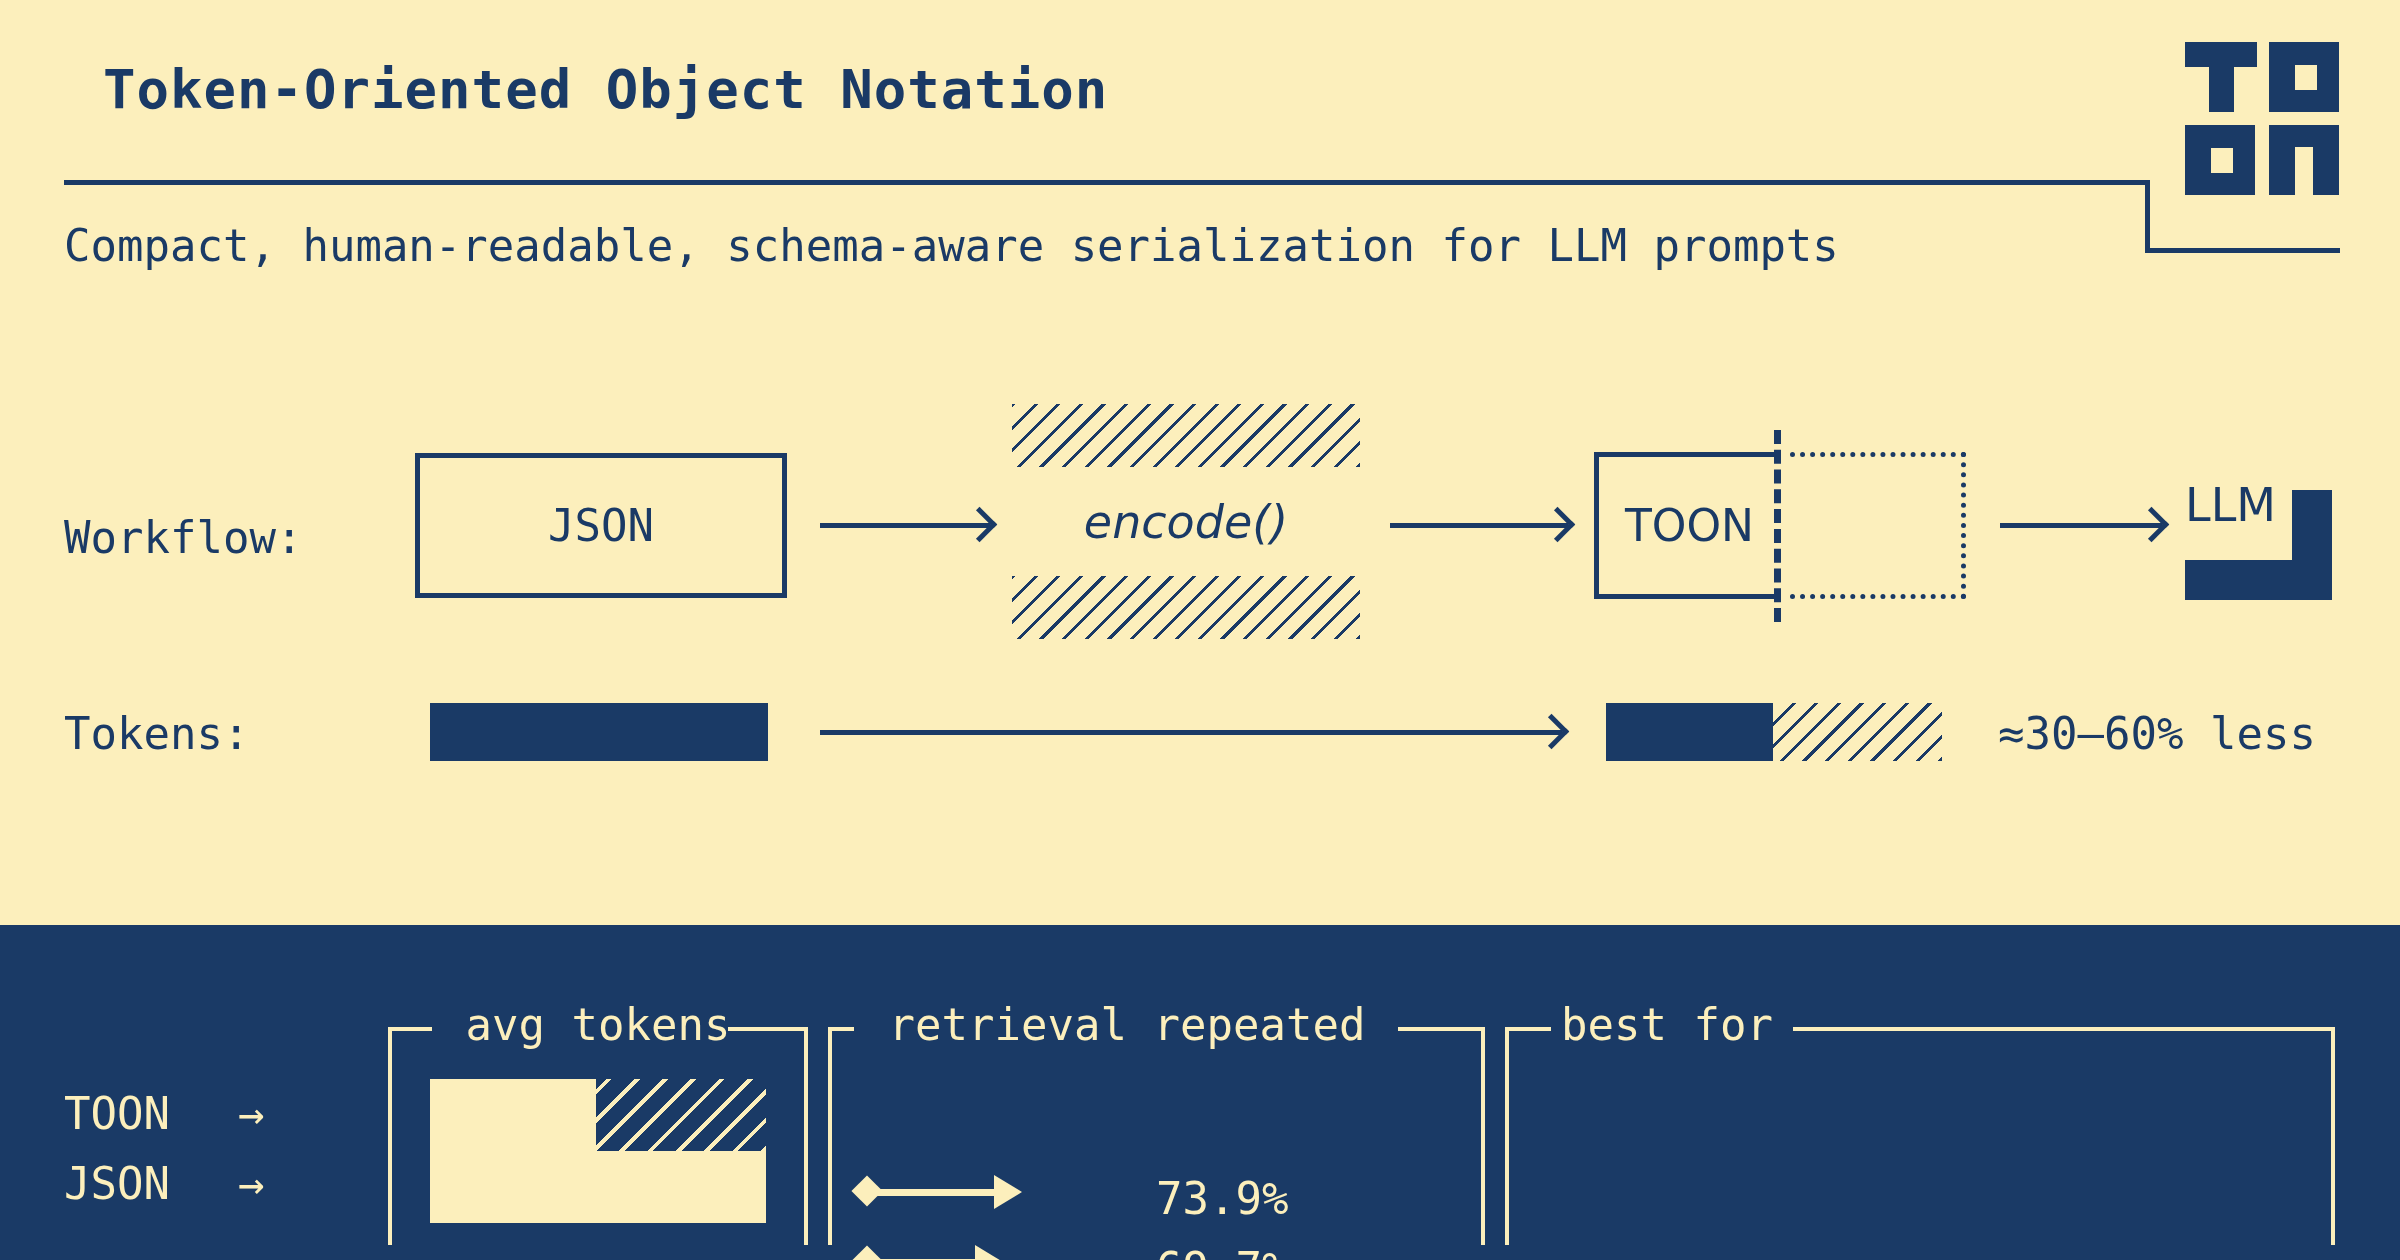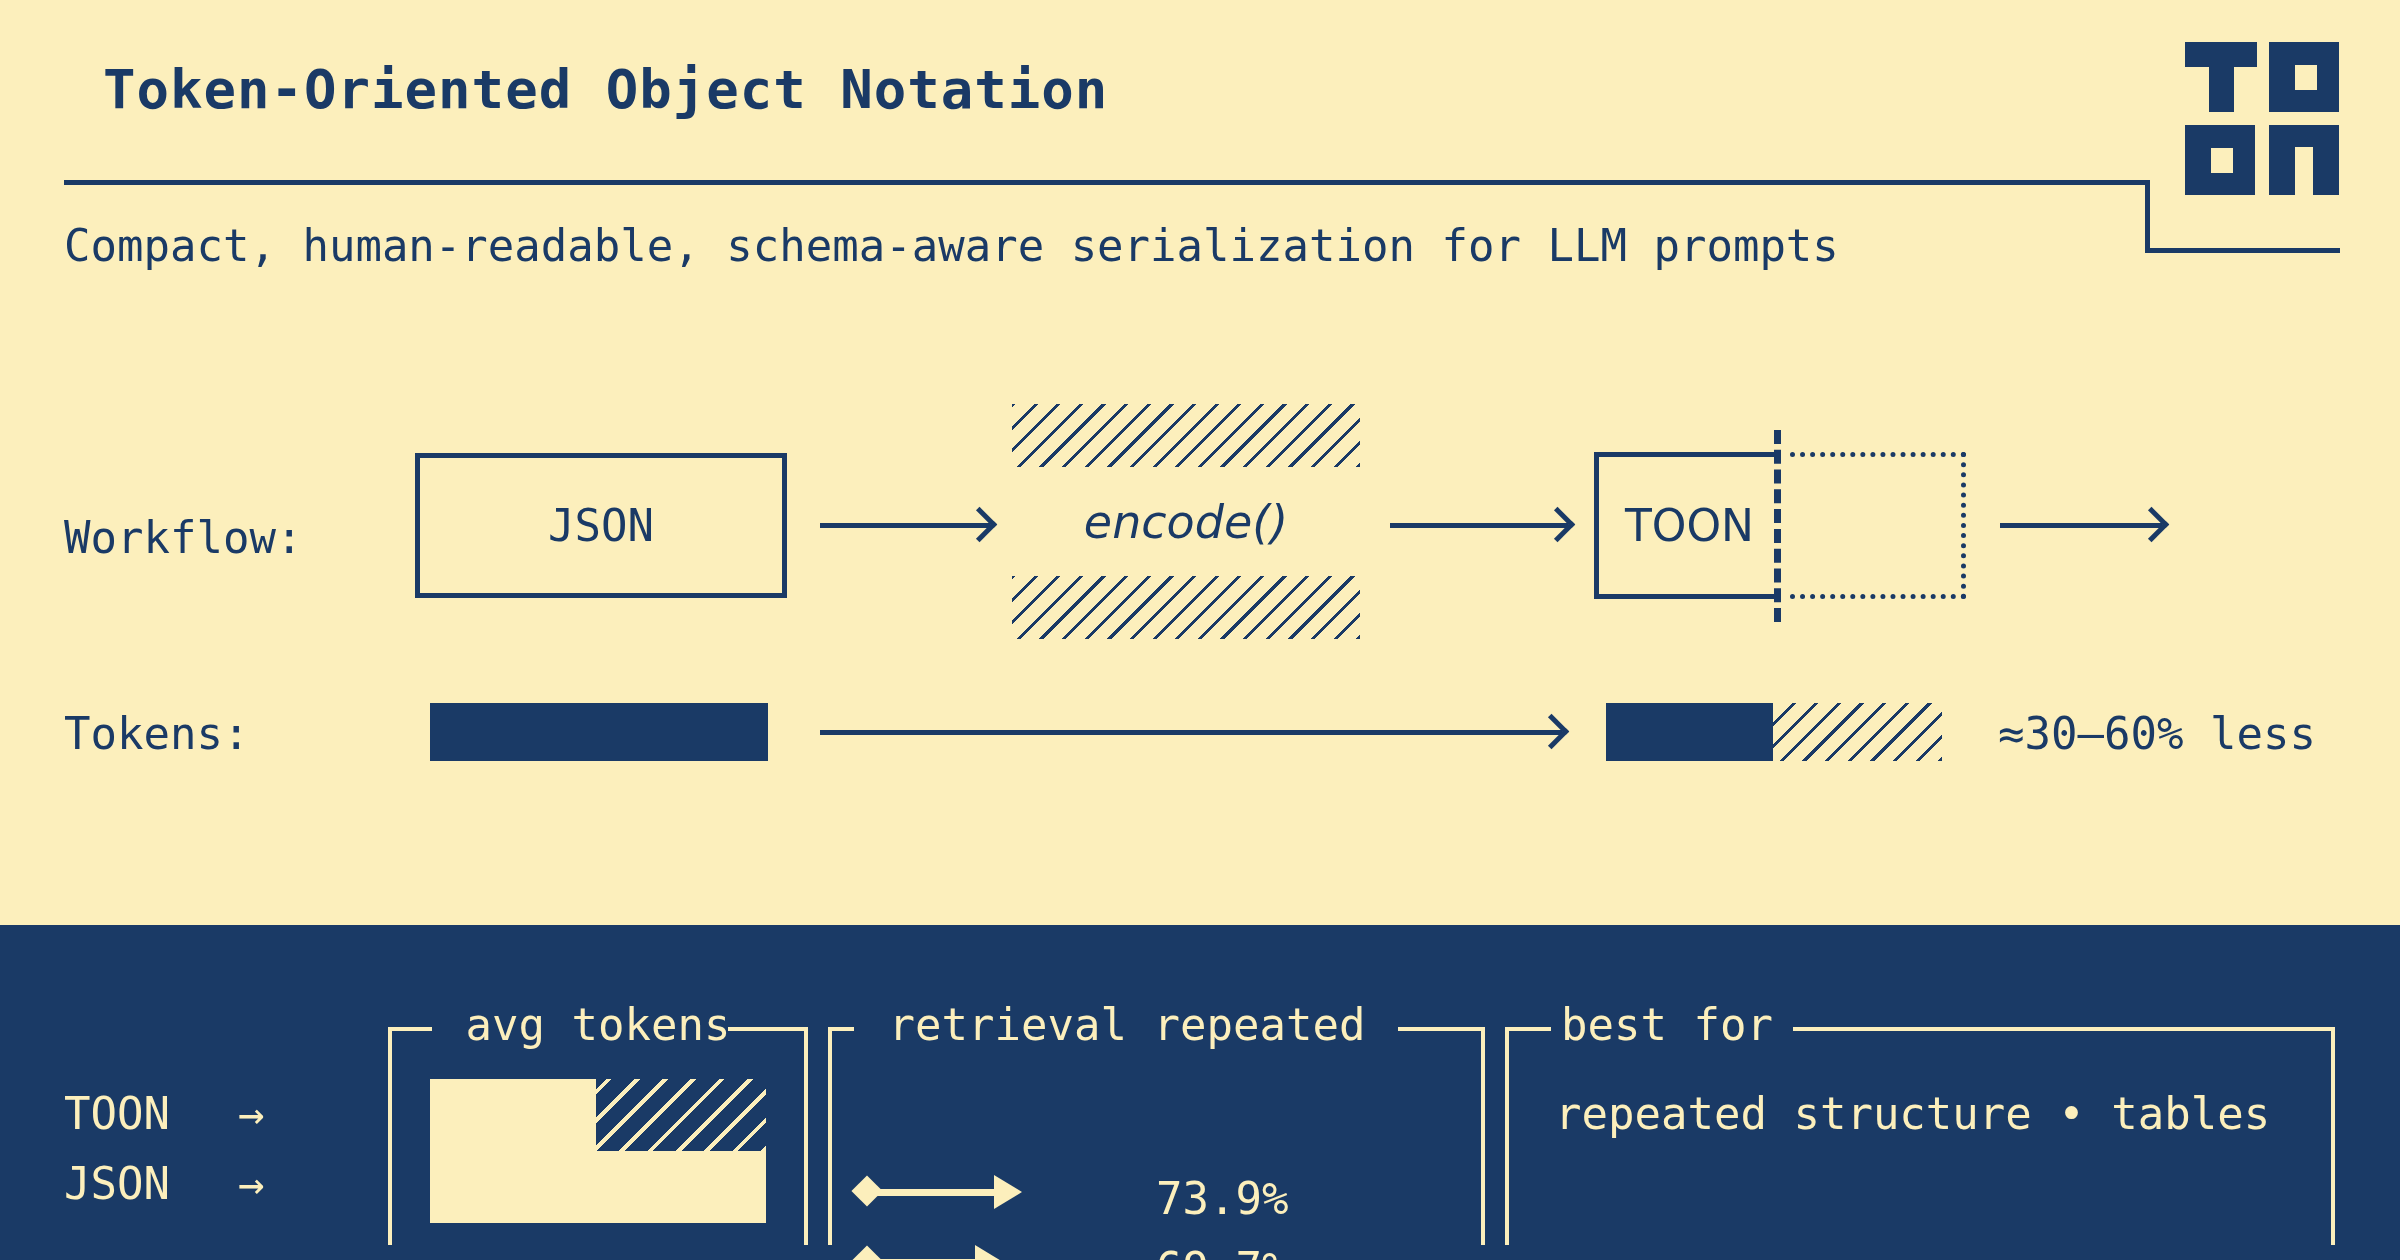--- a/index.html
+++ b/index.html
@@ -244,20 +244,25 @@
   <div id="toon-node">
     <div id="toon-solid">
       <span>TOON</span>
     </div>
     <div id="toon-dotted"></div>
     <div id="toon-divider"></div>
   </div>
 
   <div id="arrow-3" class="arrow"></div>
 
+  <div id="llm-node">
+    <div id="llm-text">LLM</div>
+    <div id="llm-bracket-bottom"></div>
+    <div id="llm-bracket-right"></div>
+  </div>
 
   <div id="tokens-label" class="row-label">Tokens:</div>
   <div id="tokens-json-bar"></div>
   <div id="arrow-tokens" class="arrow"></div>
   <div id="tokens-toon-solid"></div>
   <div id="tokens-toon-hatch" class="hatch"></div>
   <div id="tokens-note">≈30–60% less</div>
 
   <div id="bottom-panel">
 
@@ -288,17 +293,16 @@
       <div id="acc-value-toon" class="acc-value">73.9%</div>
       <div id="acc-value-json" class="acc-value">69.7%</div>
     </div>
 
     <div id="sect-best" class="sect-bracket">
       <div class="sb-line sb-left"></div>
       <div class="sb-line sb-right"></div>
       <div class="sb-line sb-toptick-l"></div>
       <div class="sb-line sb-toptick-r"></div>
       <div class="sb-title">best for</div>
-      <div id="best-line-1" class="best-line">repeated structure • tables</div>
     </div>
 
   </div>
 </div>
 
 </body></html>

